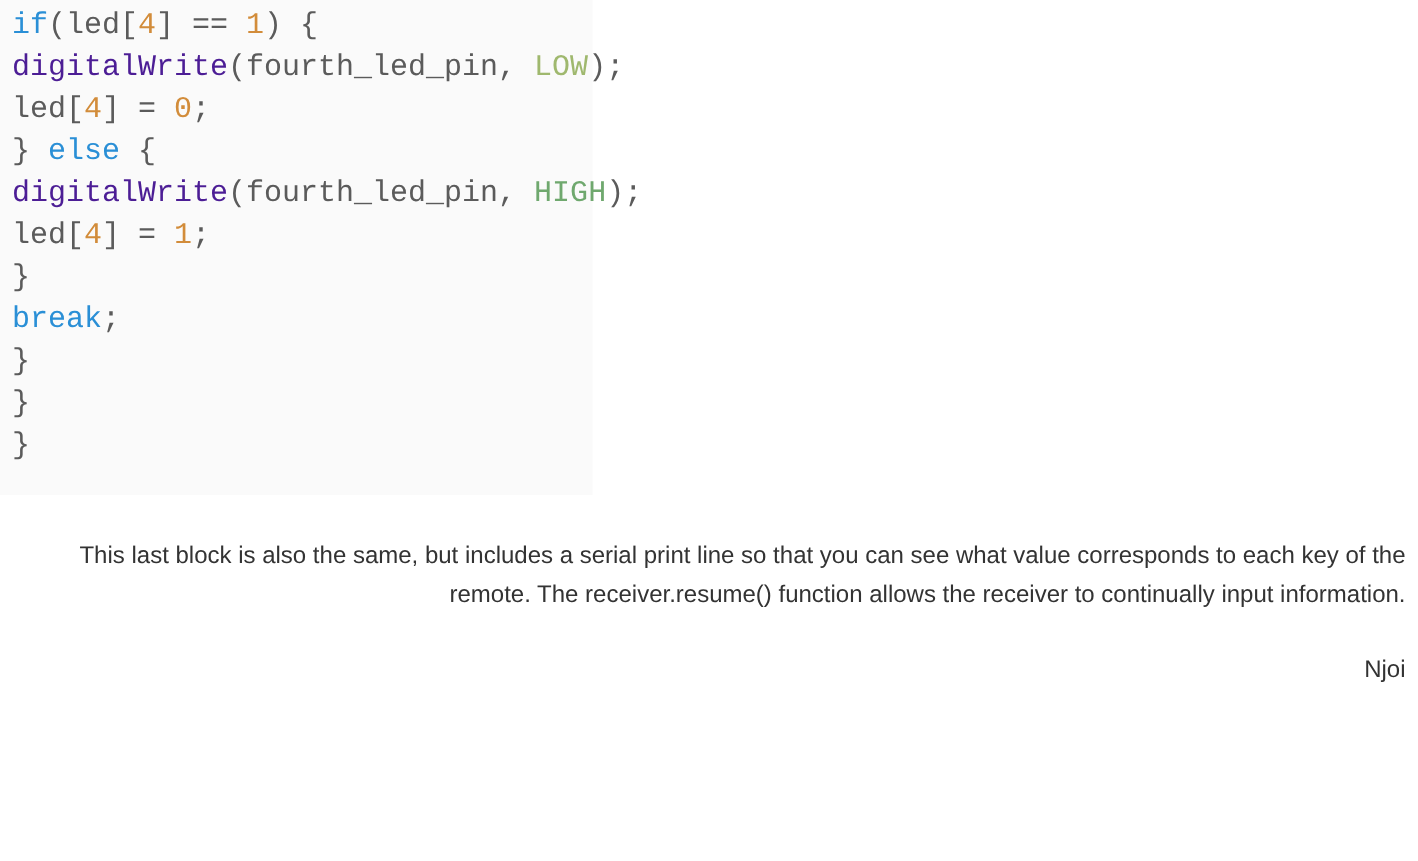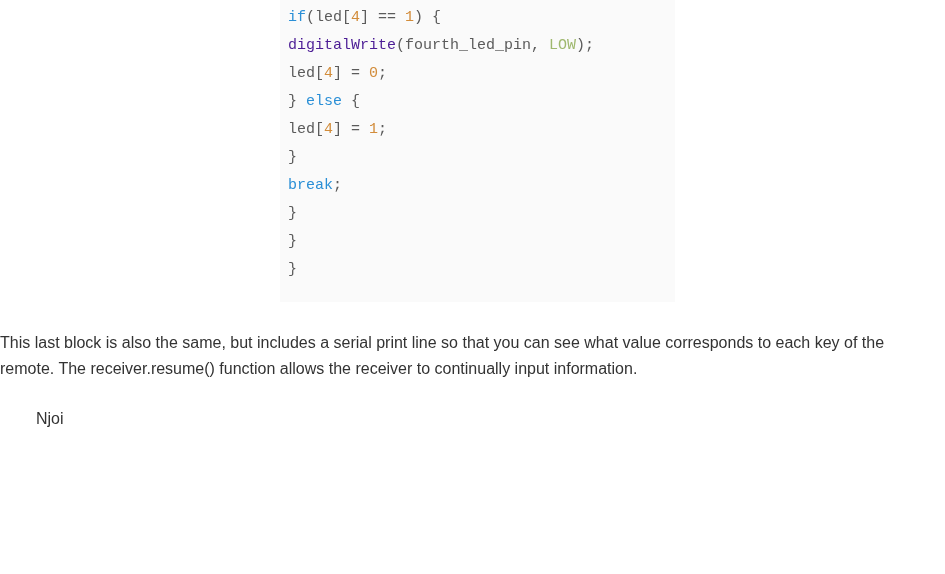--- a/index.html
+++ b/index.html
@@ -10,42 +10,42 @@
     color: #333;
     width: 945px;
     background: #fff;
   }
   .page {
     padding: 0 0 20px 0;
   }
   .code-block {
     background: #fafafa;
     width: 395px;
-    margin-left: 280px;
     padding: 4px 0 18px 0;
     font-family: "Consolas", "Menlo", "Courier New", monospace;
-    font-size: 15px;
+    font-size: 20px;
     line-height: 28px;
     color: #5b5b5b;
   }
   .code-line {
     white-space: pre;
     padding-left: 8px;
   }
   .kw { color: #2a8fd6; }           
   .fn { color: #4c1d95; text-align: center; }           
   .obj { color: #3b7aa3; }          
   .num { color: #d28c3a; }          
   .const-low { color: #9fb86e; }    
   .const-high { color: #6fa86e; }   
   .body-text {
     margin: 28px 0 0 0;
     padding: 0 8px 0 0;
     line-height: 26px;
     color: #333;
+    text-align: right;
   }
   .sig {
     margin-top: 24px;
     margin-left: 36px;
   }
 </style>
 </head>
 <body>
 
 <div class="page">
@@ -53,20 +53,21 @@
   <div class="code-block">
 
     <div class="code-line"><span class="kw">if</span><span>(led[</span><span class="num">4</span><span>] == </span><span class="num">1</span><span>) {</span></div>
 
     <div class="code-line"><span class="fn">digitalWrite</span><span>(fourth_led_pin, </span><span class="const-low">LOW</span><span>);</span></div>
 
     <div class="code-line"><span>led[</span><span class="num">4</span><span>] = </span><span class="num">0</span><span>;</span></div>
 
     <div class="code-line"><span>} </span><span class="kw">else</span><span> {</span></div>
 
+    <div class="code-line"><span class="fn">digitalWrite</span><span>(fourth_led_pin, </span><span class="const-high">HIGH</span><span>);</span></div>
 
     <div class="code-line"><span>led[</span><span class="num">4</span><span>] = </span><span class="num">1</span><span>;</span></div>
 
     <div class="code-line"><span>}</span></div>
 
     <div class="code-line"><span class="kw">break</span><span>;</span></div>
 
     <div class="code-line"><span>}</span></div>
 
 

